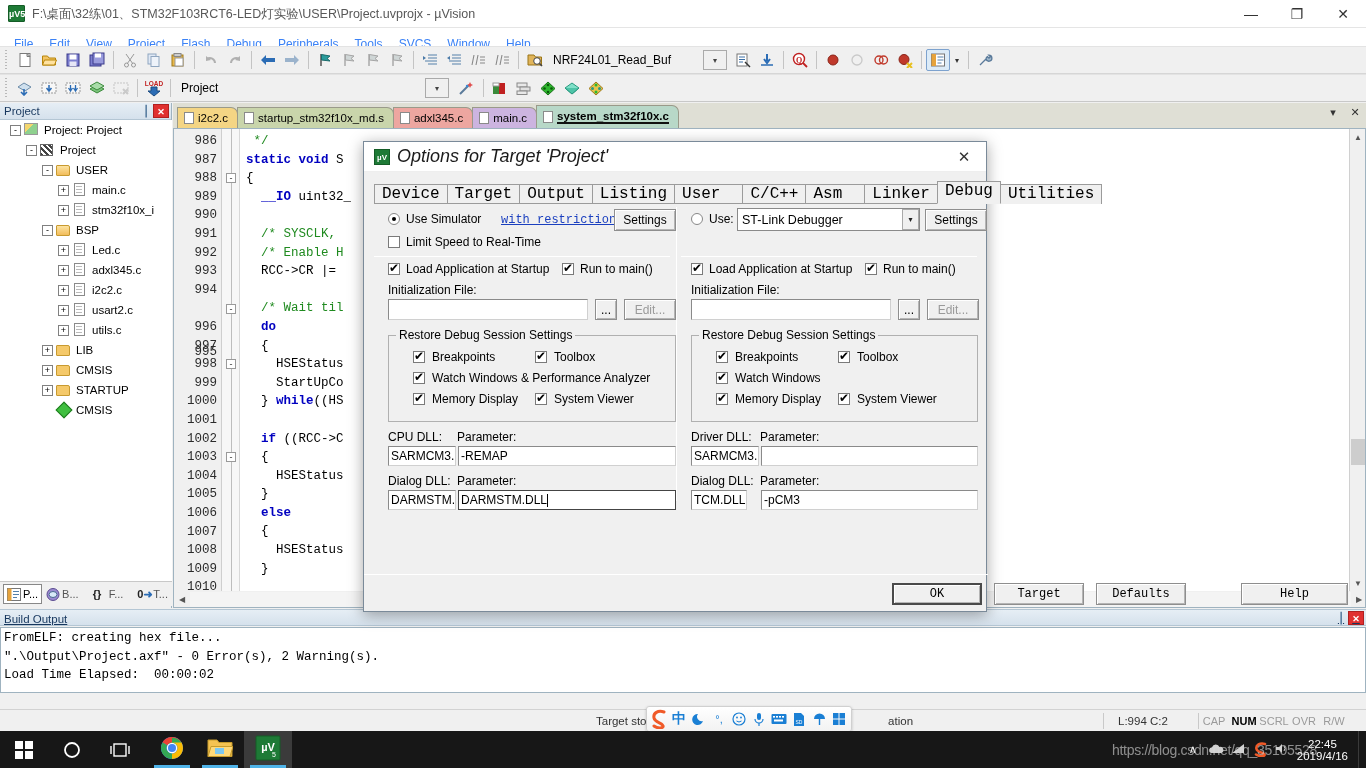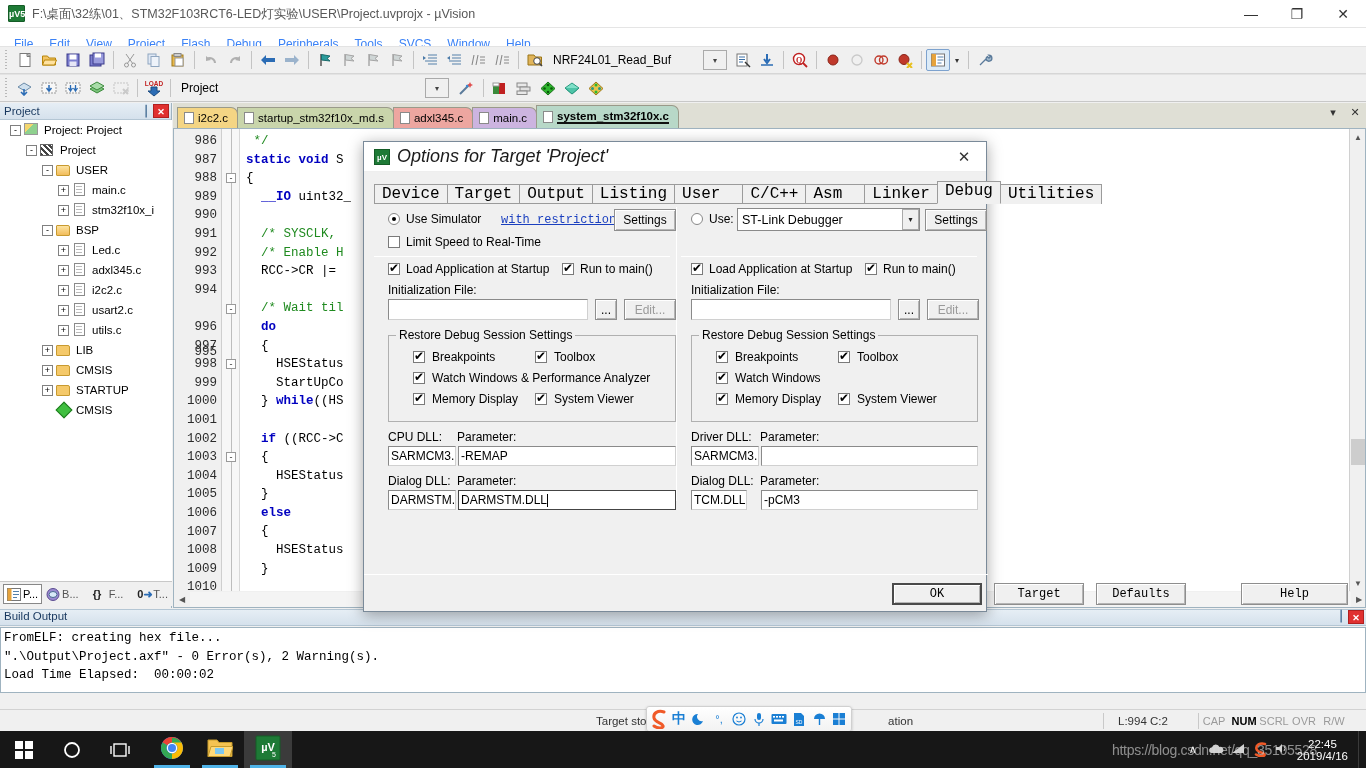--- a/index.html
+++ b/index.html
@@ -119,21 +119,21 @@
   .vs-arrow { width:16px; height:16px; display:flex; align-items:center; justify-content:center;
               font-size:8px; color:#555; background:#f0f0f0; }
   .vs-thumb { position:absolute; left:1px; width:14px; background:#cdcdcd; }
   .hscrollrow { position:absolute; left:0; bottom:0; width:1193px; height:16px; background:#f0f0f0;
                 display:flex; align-items:center; }
 
   
   .buildpanel { position:absolute; left:0; top:609px; width:1366px; height:100px; background:#f0f0f0; }
   .bp-header { height:17px; background:linear-gradient(to bottom,#e6eef5,#d5e1ec);
                border-top:1px solid #b4c6d4; border-bottom:1px solid #b4c6d4;
-               display:flex; align-items:flex-start; font-size:11.5px; color:#17375e; padding-left:4px; }
+               display:flex; align-items:flex-end; font-size:11.5px; color:#17375e; padding-left:4px;text-decoration:underline; }
   .bp-body { position:absolute; left:0; top:18px; width:1366px; height:66px; background:#fff;
              border:1px solid #9fb3c0; font-family:"Liberation Mono", monospace; font-size:12.5px;
              color:#000; padding:1px 12px 0 3px; overflow:hidden; }
   .bp-line { height:18.5px; line-height:18.5px; white-space:pre; }
   .hs-arrow { width:16px; height:15px; display:flex; align-items:center; justify-content:center;
               font-size:8px; color:#555; }
   .hs-track { flex:1; height:15px; background:#f4f4f4; }
 
   
   .statusbar { position:absolute; left:0; top:709px; width:1366px; height:22px; background:#f0f0f0;

